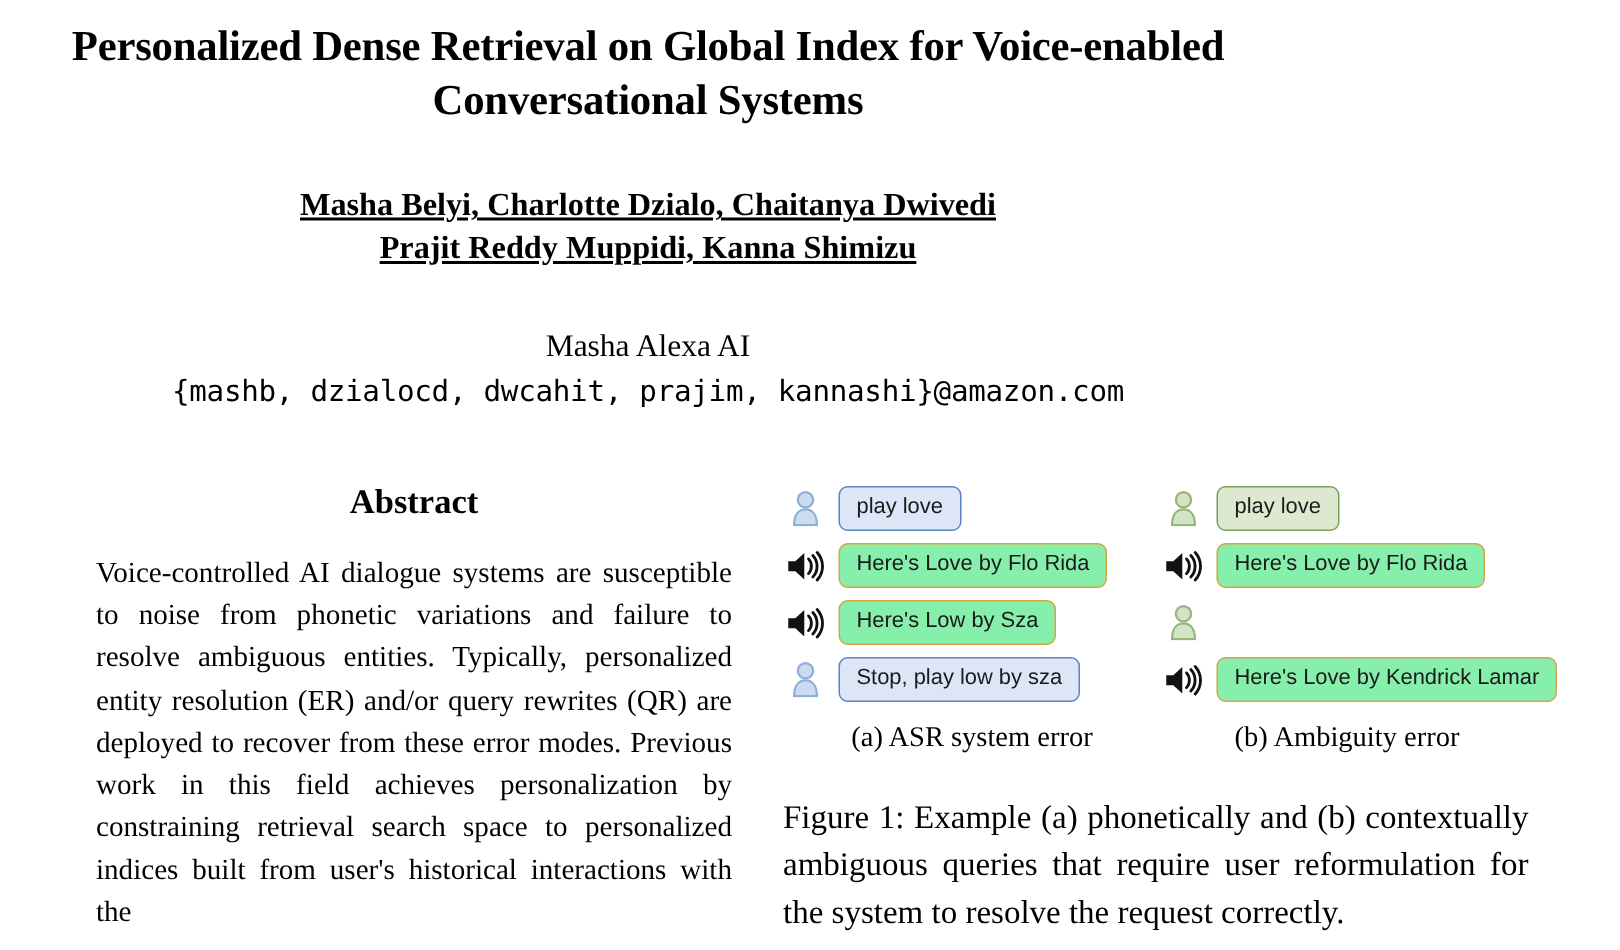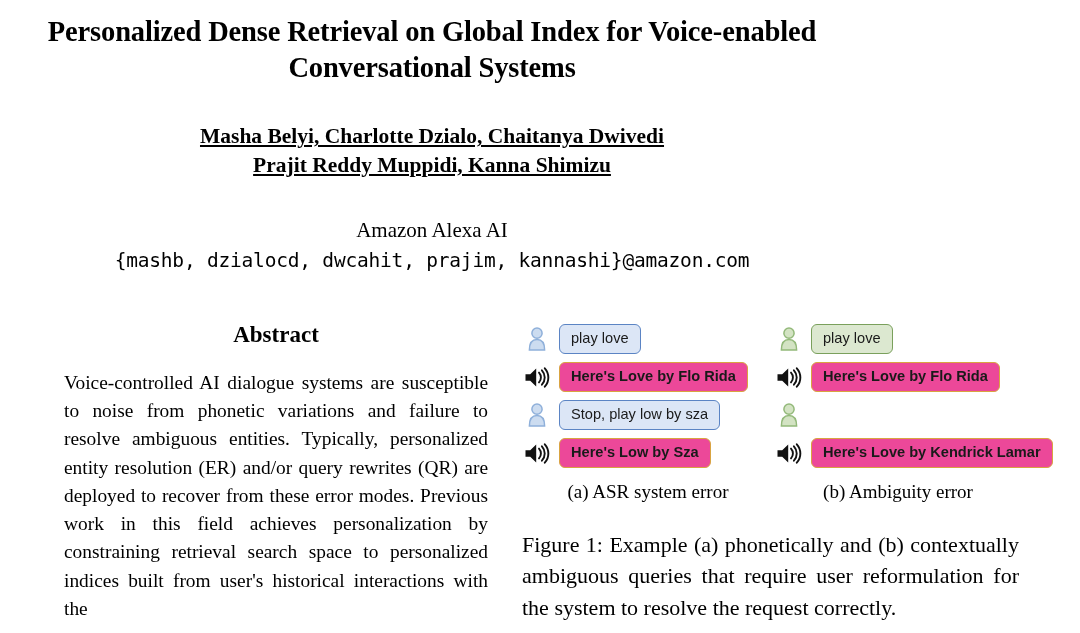--- a/index.html
+++ b/index.html
@@ -129,23 +129,22 @@
   }
   .bubble.user-blue {
     background: #dce6f6;
     border-color: #5b84c4;
   }
   .bubble.user-green {
     background: #dce8d0;
     border-color: #7aa05c;
   }
   .bubble.system {
-    background: #ec4899;
+    background: #86efac;
     border-color: #d9a441;
-    font-weight: bold;
   }
 
   .subcaption {
     text-align: center;
     font-size: 19px;
     margin-top: 11px;
     font-family: "Liberation Serif", "DejaVu Serif", serif;
   }
 
   .figure-caption {
@@ -160,21 +159,21 @@
 </style>
 </head>
 <body>
 
 <div class="paper-head">
   <div class="paper-title">Personalized Dense Retrieval on Global Index for Voice-enabled Conversational Systems</div>
   <div class="authors">
     <div>Masha Belyi, Charlotte Dzialo, Chaitanya Dwivedi</div>
     <div>Prajit Reddy Muppidi, Kanna Shimizu</div>
   </div>
-  <div class="affiliation">Amazon Alexa AI</div>
+  <div class="affiliation">Masha Alexa AI</div>
   <div class="emails">{mashb, dzialocd, dwcahit, prajim, kannashi}@amazon.com</div>
 </div>
 
 <div class="columns">
 
   <div class="col-left">
     <div class="abstract-heading">Abstract</div>
     <p class="abstract-body">Voice-controlled AI dialogue systems are sus­ceptible to noise from phonetic variations and failure to resolve ambiguous entities. Typically, personalized entity resolution (ER) and/or query rewrites (QR) are deployed to recover from these error modes. Previous work in this field achieves personalization by constraining retrieval search space to personalized indices built from user's historical interactions with the</p>
   </div>
 
@@ -198,37 +197,37 @@
                   <path d="M1.5 7.2 H6.2 L12.2 1.6 V19.4 L6.2 13.8 H1.5 Z" fill="#111"></path>
                   <path d="M15 5.6 A7.2 7.2 0 0 1 15 15.4" stroke="#111" stroke-width="1.9" fill="none" stroke-linecap="round"></path>
                   <path d="M17.9 3.3 A10.6 10.6 0 0 1 17.9 17.7" stroke="#111" stroke-width="1.9" fill="none" stroke-linecap="round"></path>
                   <path d="M20.8 1.3 A13.7 13.7 0 0 1 20.8 19.7" stroke="#111" stroke-width="1.9" fill="none" stroke-linecap="round"></path>
                 </svg>
             </span>
             <span class="bubble system">Here's Love by Flo Rida</span>
           </div>
           <div class="turn">
             <span class="turn-icon">
+              <svg width="26" height="21" viewBox="0 0 26 21">
+                  <path d="M1.5 7.2 H6.2 L12.2 1.6 V19.4 L6.2 13.8 H1.5 Z" fill="#111"></path>
+                  <path d="M15 5.6 A7.2 7.2 0 0 1 15 15.4" stroke="#111" stroke-width="1.9" fill="none" stroke-linecap="round"></path>
+                  <path d="M17.9 3.3 A10.6 10.6 0 0 1 17.9 17.7" stroke="#111" stroke-width="1.9" fill="none" stroke-linecap="round"></path>
+                  <path d="M20.8 1.3 A13.7 13.7 0 0 1 20.8 19.7" stroke="#111" stroke-width="1.9" fill="none" stroke-linecap="round"></path>
+                </svg>
+            </span>
+            <span class="bubble system">Here's Low by Sza</span>
+          </div>
+          <div class="turn">
+            <span class="turn-icon">
               <svg width="20" height="24" viewBox="0 0 20 24">
                   <circle cx="10" cy="6.2" r="5.1" fill="#ccdcf0" stroke="#8fb0da" stroke-width="1.5"></circle>
                   <path d="M2.4 23 C2.4 15.4 6 12.6 10 12.6 C14 12.6 17.6 15.4 17.6 23 Z" fill="#ccdcf0" stroke="#8fb0da" stroke-width="1.5"></path>
                 </svg>
             </span>
             <span class="bubble user-blue">Stop, play low by sza</span>
-          </div>
-          <div class="turn">
-            <span class="turn-icon">
-              <svg width="26" height="21" viewBox="0 0 26 21">
-                  <path d="M1.5 7.2 H6.2 L12.2 1.6 V19.4 L6.2 13.8 H1.5 Z" fill="#111"></path>
-                  <path d="M15 5.6 A7.2 7.2 0 0 1 15 15.4" stroke="#111" stroke-width="1.9" fill="none" stroke-linecap="round"></path>
-                  <path d="M17.9 3.3 A10.6 10.6 0 0 1 17.9 17.7" stroke="#111" stroke-width="1.9" fill="none" stroke-linecap="round"></path>
-                  <path d="M20.8 1.3 A13.7 13.7 0 0 1 20.8 19.7" stroke="#111" stroke-width="1.9" fill="none" stroke-linecap="round"></path>
-                </svg>
-            </span>
-            <span class="bubble system">Here's Low by Sza</span>
           </div>
           <div class="subcaption">(a) ASR system error</div>
         </div>
 
         <div class="panel panel-b">
           <div class="turn">
             <span class="turn-icon">
               <svg width="20" height="24" viewBox="0 0 20 24">
                   <circle cx="10" cy="6.2" r="5.1" fill="#d3e3c3" stroke="#93b97a" stroke-width="1.5"></circle>
                   <path d="M2.4 23 C2.4 15.4 6 12.6 10 12.6 C14 12.6 17.6 15.4 17.6 23 Z" fill="#d3e3c3" stroke="#93b97a" stroke-width="1.5"></path>

